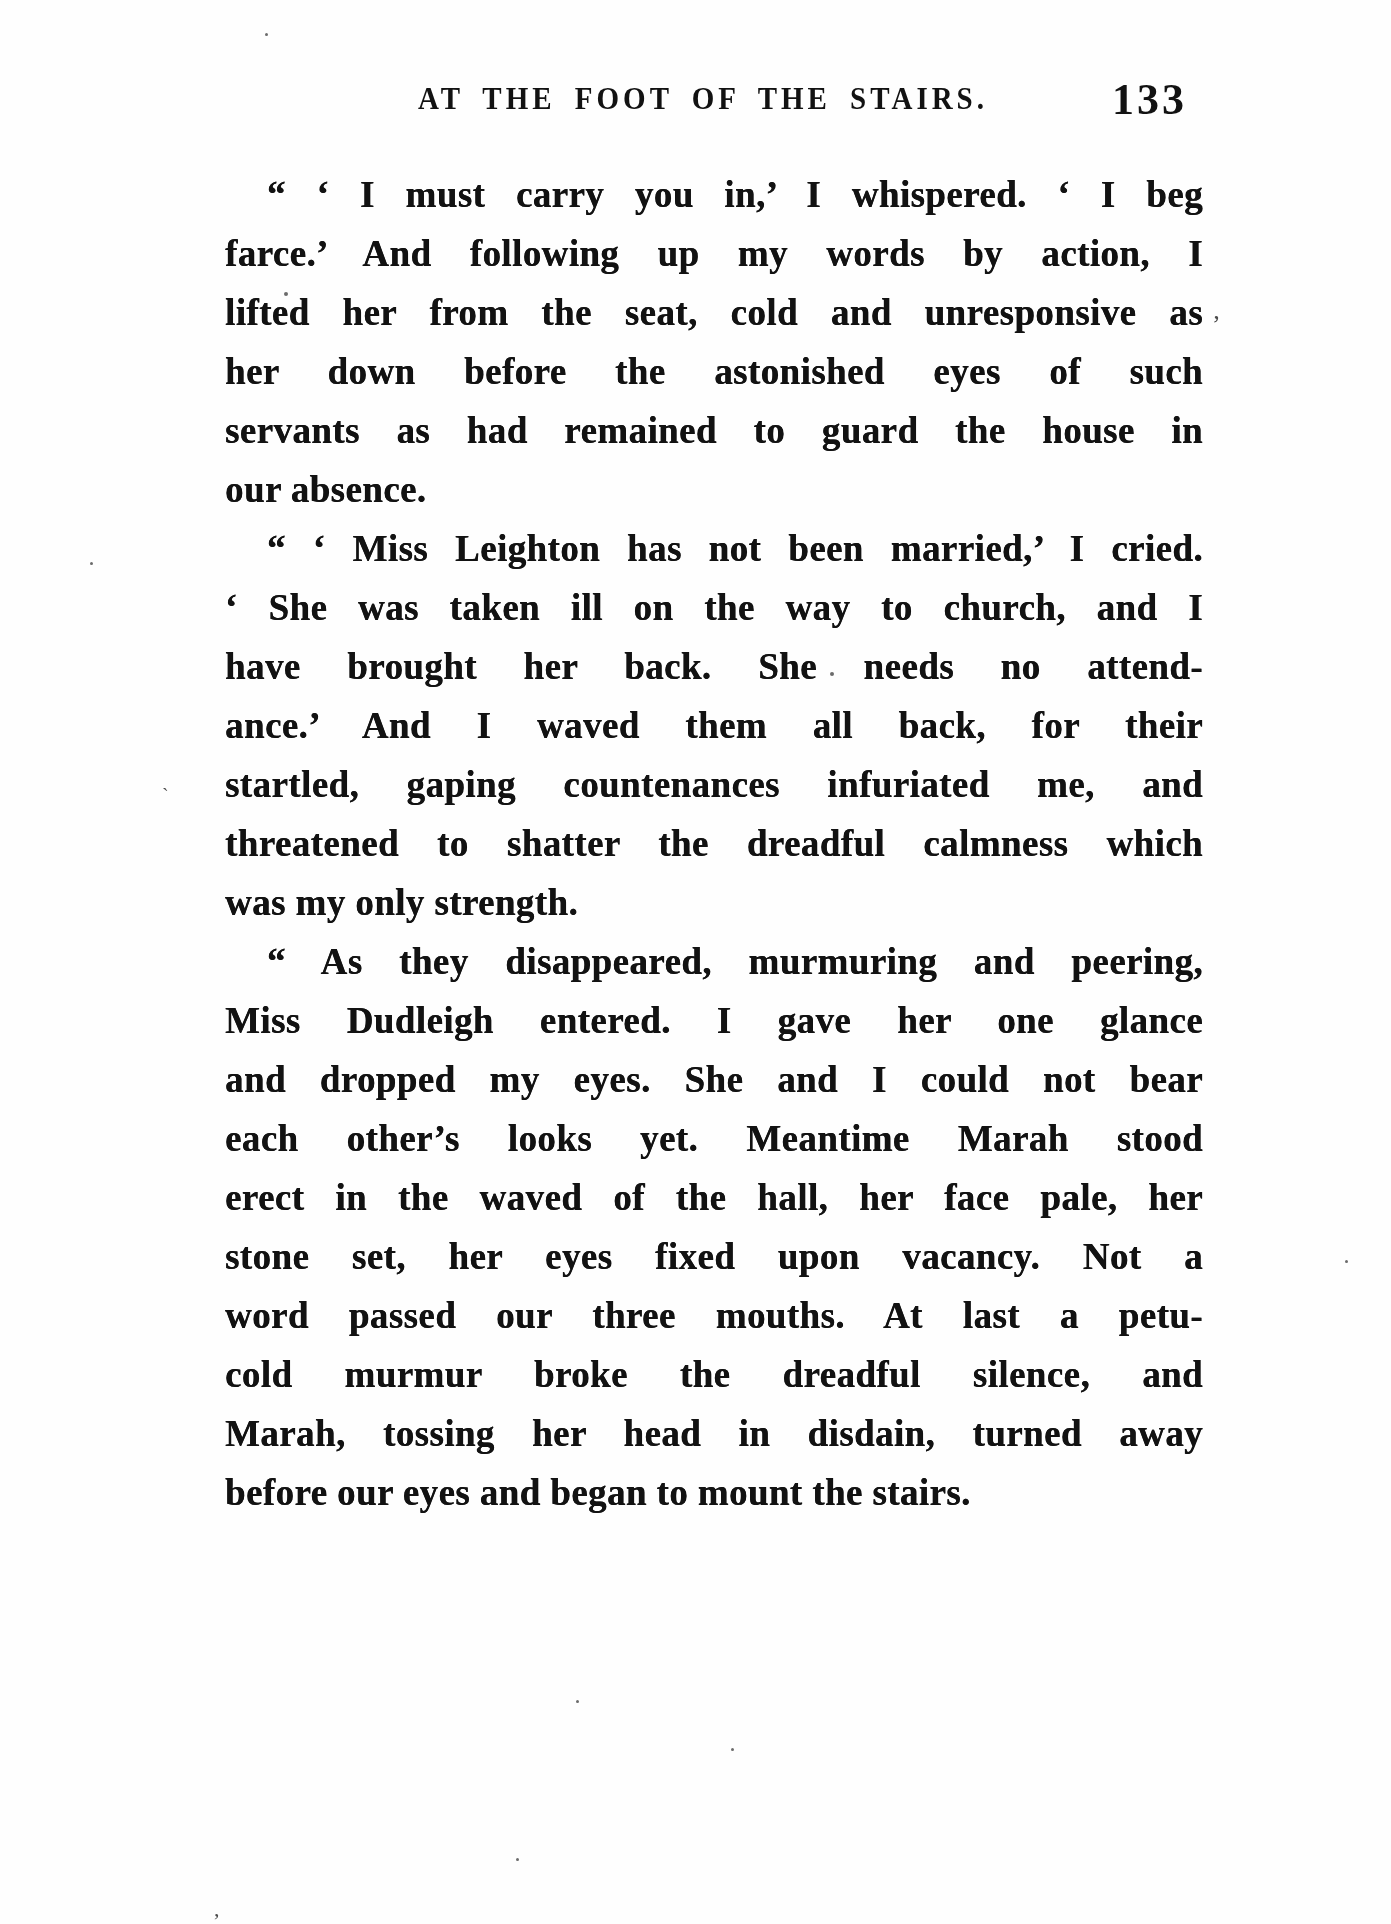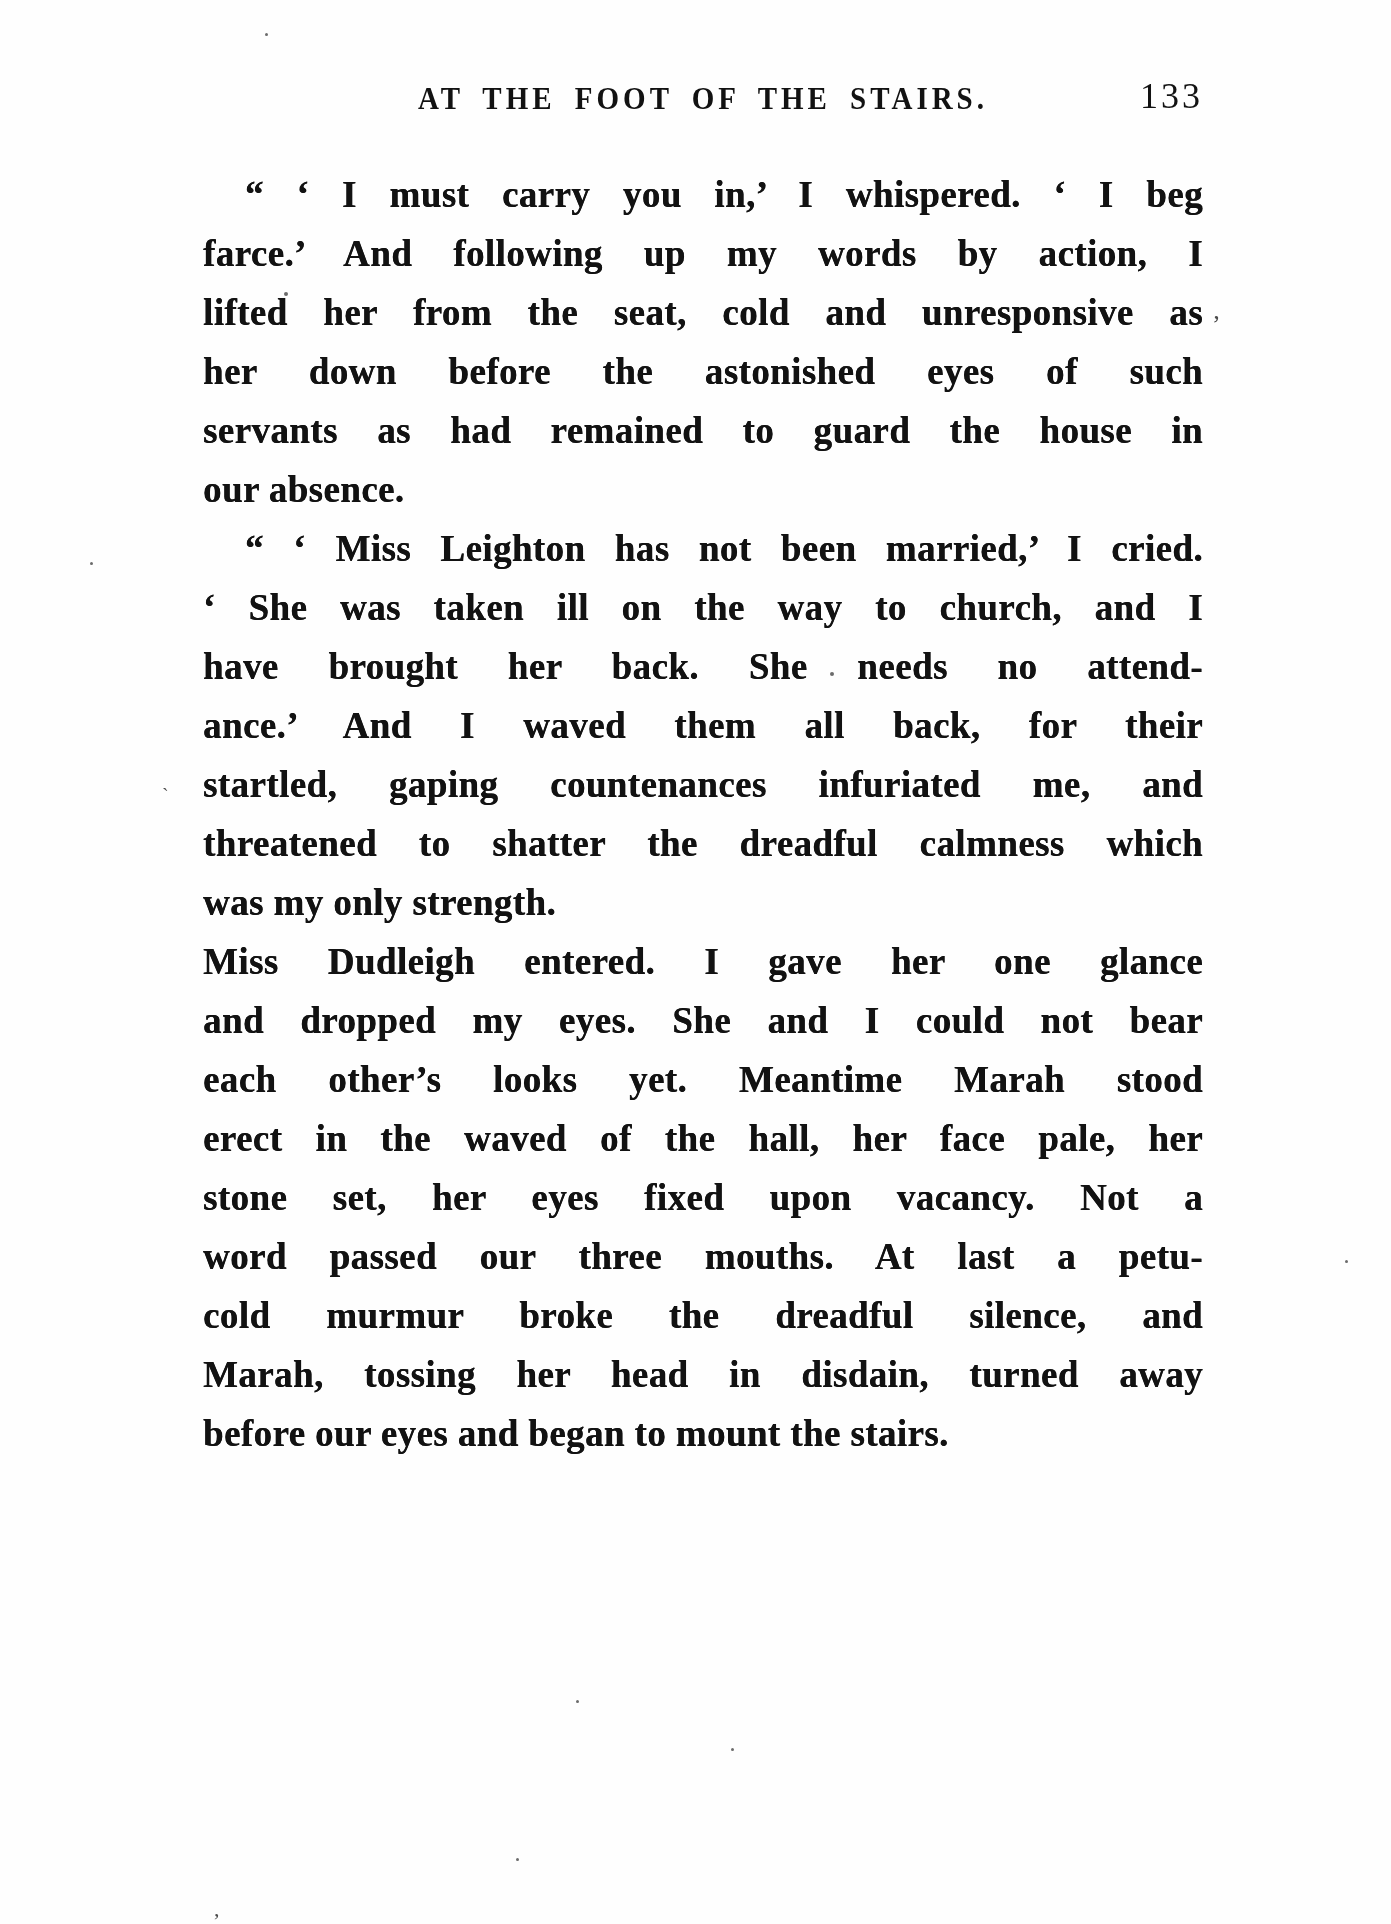--- a/index.html
+++ b/index.html
@@ -33,44 +33,45 @@
     font-size: 29px;
     font-weight: bold;
     letter-spacing: 4px;
     word-spacing: 8px;
     line-height: 1;
     transform: scaleY(1.12);
     transform-origin: center bottom;
   }
   .page-number {
     position: absolute;
-    right: 0;
+    right: 16px;
     top: 78px;
-    font-size: 36px;
-    font-weight: normal;
+    font-size: 44px;
+    font-weight: bold;
     letter-spacing: 3px;
     line-height: 1;
   }
   
   .text-block {
     position: absolute;
     left: 203px;
     top: 165px;
     width: 1000px;
     font-size: 37px;
     font-weight: bold;
     line-height: 59px;
     letter-spacing: 0.4px;
     text-shadow: 0.3px 0 0 currentColor;
   }
   .paragraph { margin: 0; }
   .line {
     text-align: justify;
     text-align-last: justify;
     white-space: nowrap0; 
+    margin-left: 22px;
   }
   .line.indent { padding-left: 42px; }
   .line.end { text-align-last: left; }
   
   .speck {
     position: absolute;
     background: #3a3a3a;
     border-radius: 50%;
     opacity: 0.75;
   }
@@ -107,20 +108,21 @@
       <div class="line indent">“ ‘ Miss Leighton has not been married,’ I cried.</div>
       <div class="line">‘ She was taken ill on the way to church, and I</div>
       <div class="line">have brought her back.  She needs no attend-</div>
       <div class="line">ance.’  And I waved them all back, for their</div>
       <div class="line">startled, gaping countenances infuriated me, and</div>
       <div class="line">threatened to shatter the dreadful calmness which</div>
       <div class="line end">was my only strength.</div>
     </div>
 
     <div class="paragraph">
+      <div class="line indent">“ As they disappeared, murmuring and peering,</div>
       <div class="line">Miss Dudleigh entered.  I gave her one glance</div>
       <div class="line">and dropped my eyes.  She and I could not bear</div>
       <div class="line">each other’s looks yet.  Meantime Marah stood</div>
       <div class="line">erect in the waved of the hall, her face pale, her</div>
       <div class="line">stone set, her eyes fixed upon vacancy.  Not a</div>
       <div class="line">word passed our three mouths.  At last a petu-</div>
       <div class="line">cold murmur broke the dreadful silence, and</div>
       <div class="line">Marah, tossing her head in disdain, turned away</div>
       <div class="line end">before our eyes and began to mount the stairs.</div>
     </div>

